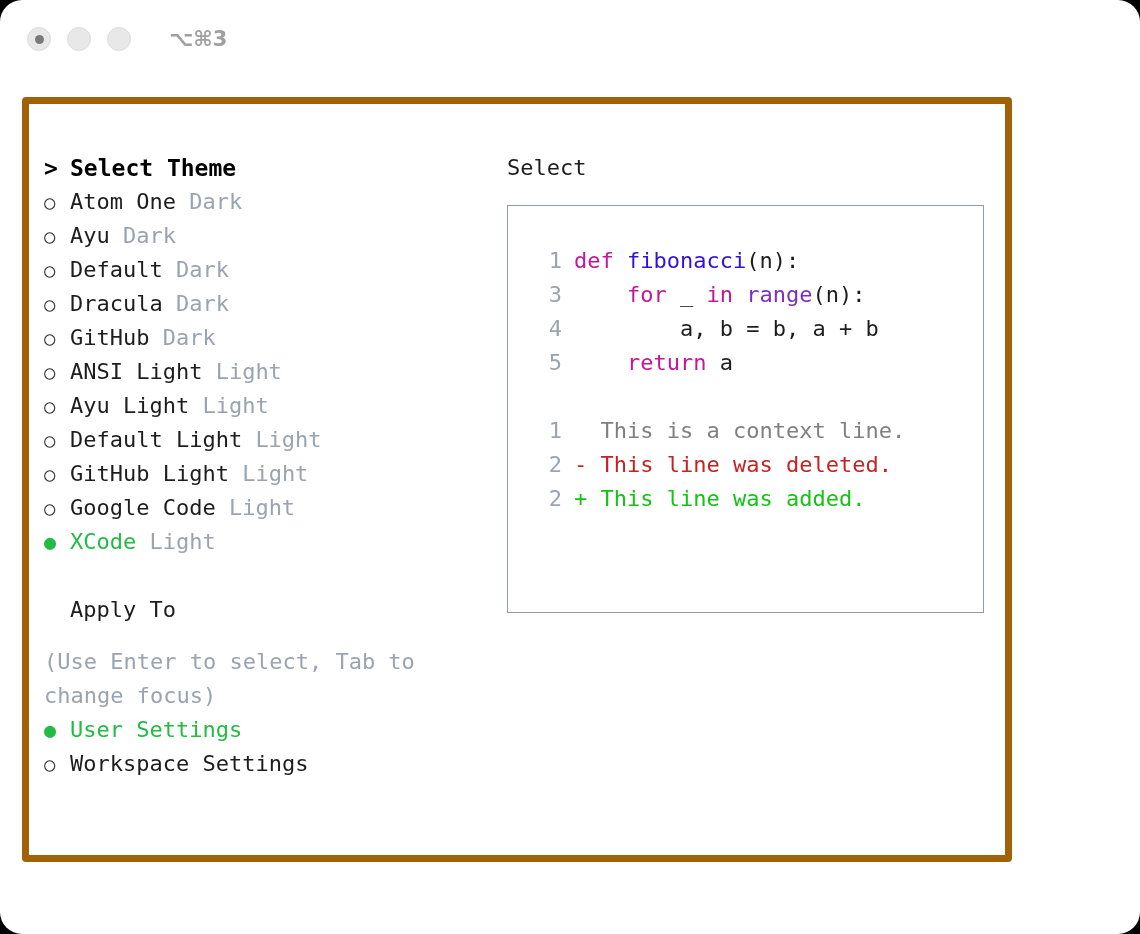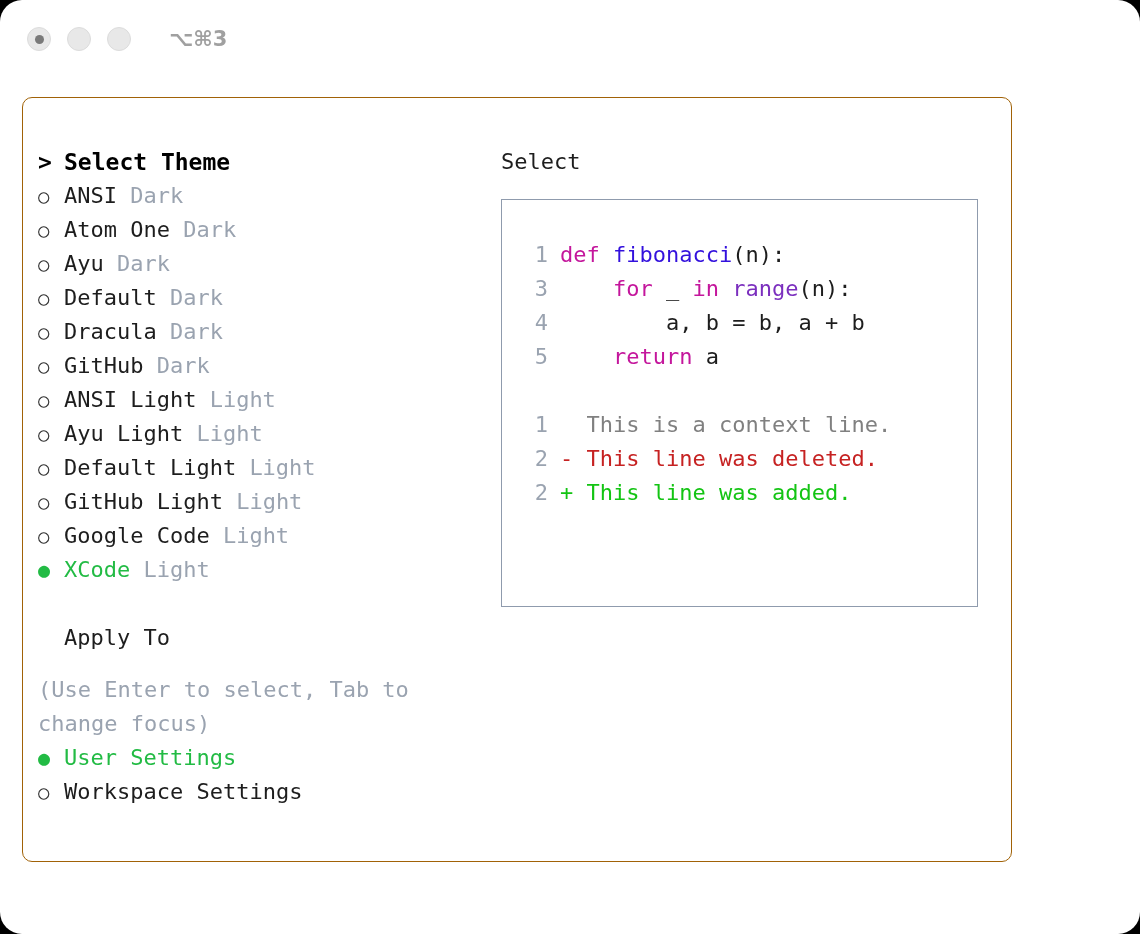--- a/index.html
+++ b/index.html
@@ -64,22 +64,22 @@
     font-family: "DejaVu Sans", "Liberation Sans", sans-serif;
   }
 
   
   #panel {
     position: absolute;
     left: 22px;
     top: 97px;
     width: 990px;
     height: 765px;
-    border: 1px solid #a16207;
-    border-radius: 10px;
+    border: 7px solid #a16207;
+    border-radius: 4px;
     box-sizing: border-box;
     background: #ffffff;
   }
 
   
   #left-col {
     position: absolute;
     left: 15px;
     top: 47px;
     width: 450px;
@@ -135,21 +135,21 @@
     line-height: 34px;
     color: #1d1d1d;
     margin-bottom: 20px;
   }
   #preview-box {
     width: 477px;
     height: 408px;
     border: 1px solid #8f9bad;
     box-sizing: border-box;
     background: #ffffff;
-    padding: 38px 0 0 0;
+    padding: 38px 0 0 8px;
   }
   .code-line {
     height: 34px;
     line-height: 34px;
     font-size: 22px;
     white-space: pre;
     padding-left: 20px;
   }
   .ln {
     display: inline-block;
@@ -186,21 +186,20 @@
 
   <div id="panel">
 
     <div id="left-col">
 
       <div class="row" id="header-row">
         <span class="caret">&gt;</span><span>Select Theme</span>
       </div>
 
       <div id="theme-items">
-          <div class="row"><span class="bullet unsel">○</span><span class="theme-name">ANSI</span><span class="theme-kind">Dark</span></div>
           <div class="row"><span class="bullet unsel">○</span><span class="theme-name">Atom One</span><span class="theme-kind">Dark</span></div>
           <div class="row"><span class="bullet unsel">○</span><span class="theme-name">Ayu</span><span class="theme-kind">Dark</span></div>
           <div class="row"><span class="bullet unsel">○</span><span class="theme-name">Default</span><span class="theme-kind">Dark</span></div>
           <div class="row"><span class="bullet unsel">○</span><span class="theme-name">Dracula</span><span class="theme-kind">Dark</span></div>
           <div class="row"><span class="bullet unsel">○</span><span class="theme-name">GitHub</span><span class="theme-kind">Dark</span></div>
           <div class="row"><span class="bullet unsel">○</span><span class="theme-name">ANSI Light</span><span class="theme-kind">Light</span></div>
           <div class="row"><span class="bullet unsel">○</span><span class="theme-name">Ayu Light</span><span class="theme-kind">Light</span></div>
           <div class="row"><span class="bullet unsel">○</span><span class="theme-name">Default Light</span><span class="theme-kind">Light</span></div>
           <div class="row"><span class="bullet unsel">○</span><span class="theme-name">GitHub Light</span><span class="theme-kind">Light</span></div>
           <div class="row"><span class="bullet unsel">○</span><span class="theme-name">Google Code</span><span class="theme-kind">Light</span></div>

